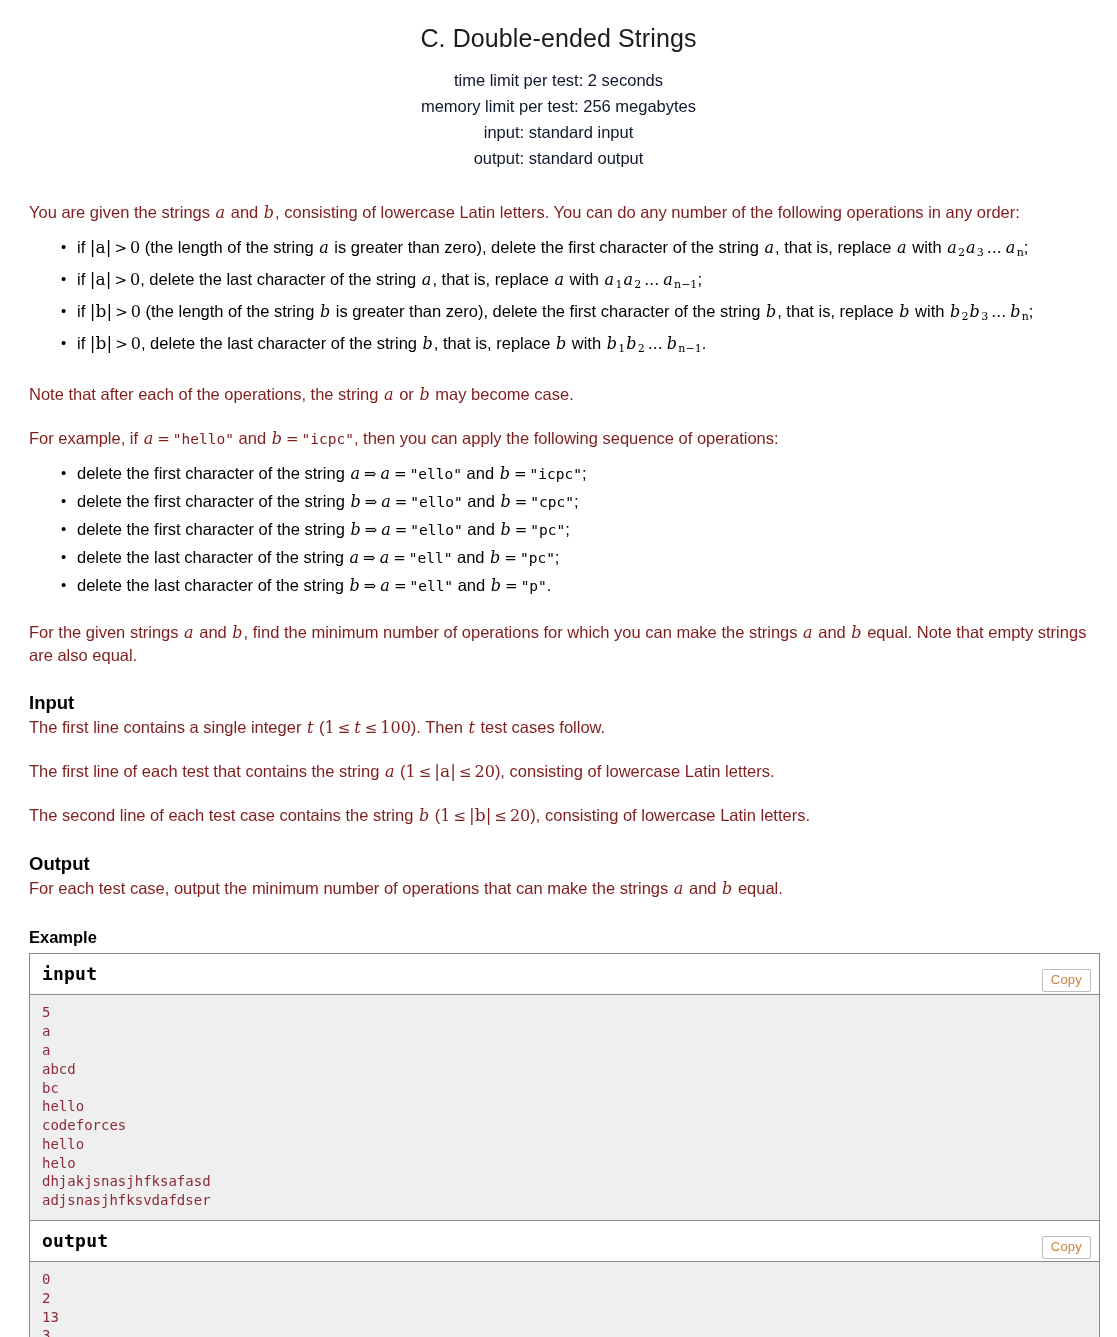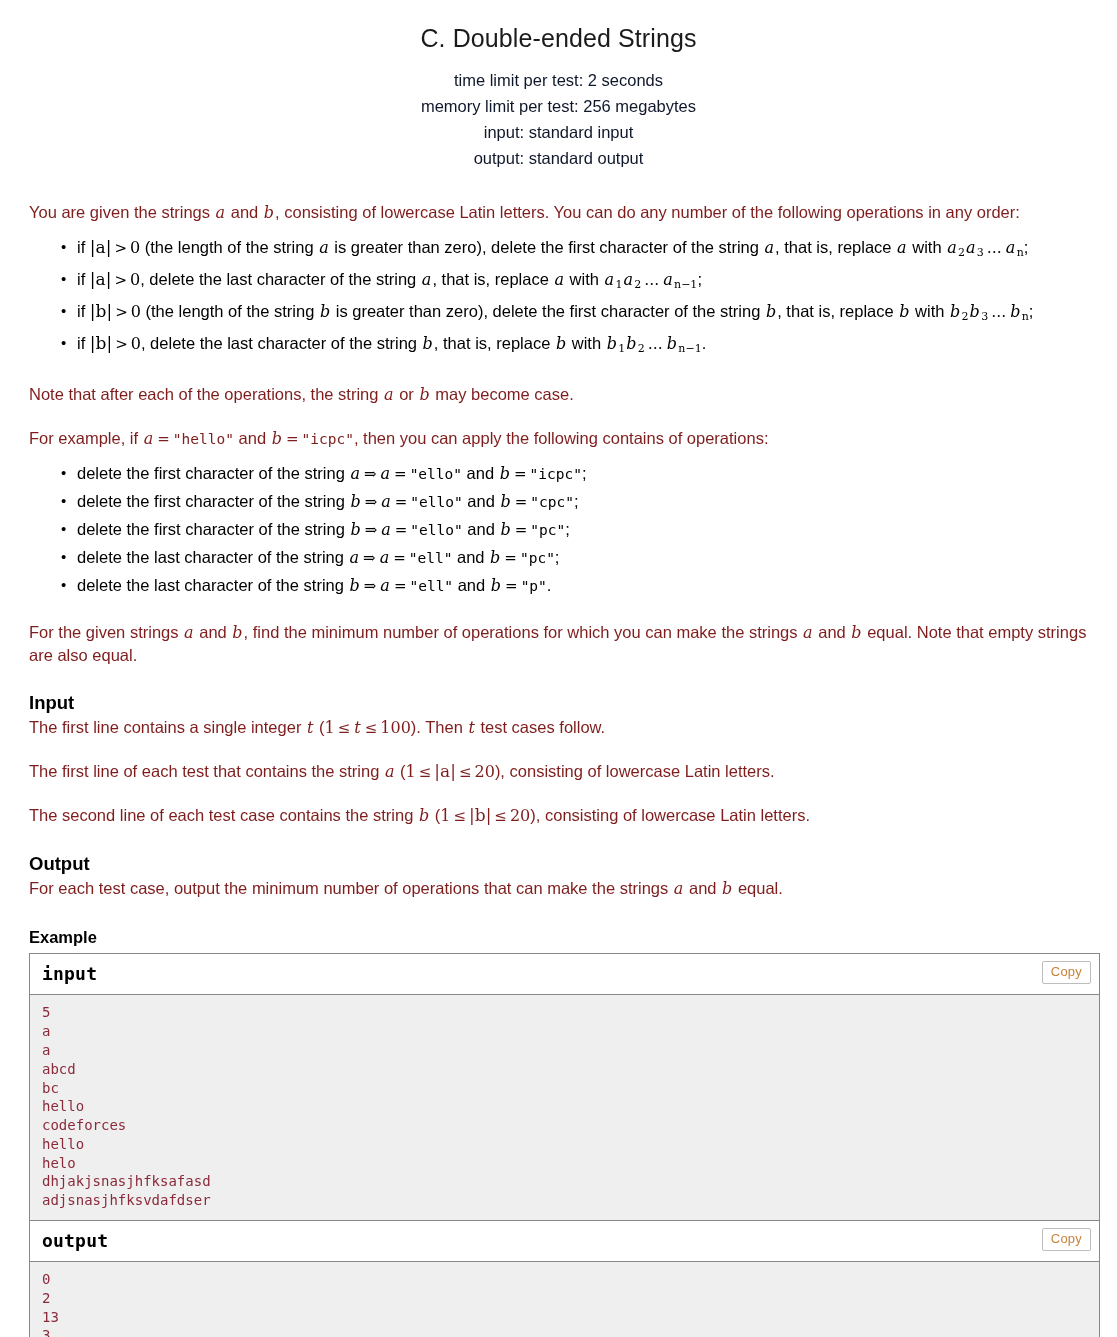--- a/index.html
+++ b/index.html
@@ -136,21 +136,21 @@
     padding: 9px 12px 10px 12px;
     font-family: "DejaVu Sans Mono", monospace;
     font-size: 18px;
     font-weight: bold;
     color: #000;
     letter-spacing: 0.2px;
   }
   .copy-btn {
     position: absolute;
     right: 8px;
-    top: 7px;
+    top: 15px;
     border: 1px solid #bdbdbd;
     background: #ffffff;
     color: #c8833c;
     font-family: "Liberation Sans", sans-serif;
     font-size: 13px;
     font-weight: normal;
     letter-spacing: 0.2px;
     padding: 3px 8px 4px 8px;
     border-radius: 2px;
     cursor: pointer;
@@ -203,21 +203,21 @@
 
       <li><span>if </span><span class="bar">|a|</span><span class="mop">&gt;</span><span class="mn">0</span><span>, delete the last character of the string </span><span class="m">a</span><span>, that is, replace </span><span class="m">a</span><span> with </span><span class="m">a</span><span class="sub">1</span><span class="m">a</span><span class="sub">2</span><span class="mop">…</span><span class="m">a</span><span class="sub">n−1</span><span>;</span></li>
 
       <li><span>if </span><span class="bar">|b|</span><span class="mop">&gt;</span><span class="mn">0</span><span> (the length of the string </span><span class="m">b</span><span> is greater than zero), delete the first character of the string </span><span class="m">b</span><span>, that is, replace </span><span class="m">b</span><span> with </span><span class="m">b</span><span class="sub">2</span><span class="m">b</span><span class="sub">3</span><span class="mop">…</span><span class="m">b</span><span class="sub">n</span><span>;</span></li>
 
       <li><span>if </span><span class="bar">|b|</span><span class="mop">&gt;</span><span class="mn">0</span><span>, delete the last character of the string </span><span class="m">b</span><span>, that is, replace </span><span class="m">b</span><span> with </span><span class="m">b</span><span class="sub">1</span><span class="m">b</span><span class="sub">2</span><span class="mop">…</span><span class="m">b</span><span class="sub">n−1</span><span>.</span></li>
     </ul>
 
     <p class="para"><span>Note that after each of the operations, the string </span><span class="m">a</span><span> or </span><span class="m">b</span><span> may become case.</span></p>
 
-    <p class="para"><span>For example, if </span><span class="m">a</span><span class="mop">=</span><span class="tt">"hello"</span><span> and </span><span class="m">b</span><span class="mop">=</span><span class="tt">"icpc"</span><span>, then you can apply the following contains of operations:</span></p>
+    <p class="para"><span>For example, if </span><span class="m">a</span><span class="mop">=</span><span class="tt">"hello"</span><span> and </span><span class="m">b</span><span class="mop">=</span><span class="tt">"icpc"</span><span>, then you can apply the following sequence of operations:</span></p>
 
     <ul class="oplist">
       <li><span>delete the first character of the string </span><span class="m">a</span><span class="mop">⇒</span><span class="m">a</span><span class="mop">=</span><span class="tt">"ello"</span><span> and </span><span class="m">b</span><span class="mop">=</span><span class="tt">"icpc"</span><span>;</span></li>
 
       <li><span>delete the first character of the string </span><span class="m">b</span><span class="mop">⇒</span><span class="m">a</span><span class="mop">=</span><span class="tt">"ello"</span><span> and </span><span class="m">b</span><span class="mop">=</span><span class="tt">"cpc"</span><span>;</span></li>
 
       <li><span>delete the first character of the string </span><span class="m">b</span><span class="mop">⇒</span><span class="m">a</span><span class="mop">=</span><span class="tt">"ello"</span><span> and </span><span class="m">b</span><span class="mop">=</span><span class="tt">"pc"</span><span>;</span></li>
 
       <li><span>delete the last character of the string </span><span class="m">a</span><span class="mop">⇒</span><span class="m">a</span><span class="mop">=</span><span class="tt">"ell"</span><span> and </span><span class="m">b</span><span class="mop">=</span><span class="tt">"pc"</span><span>;</span></li>
 

